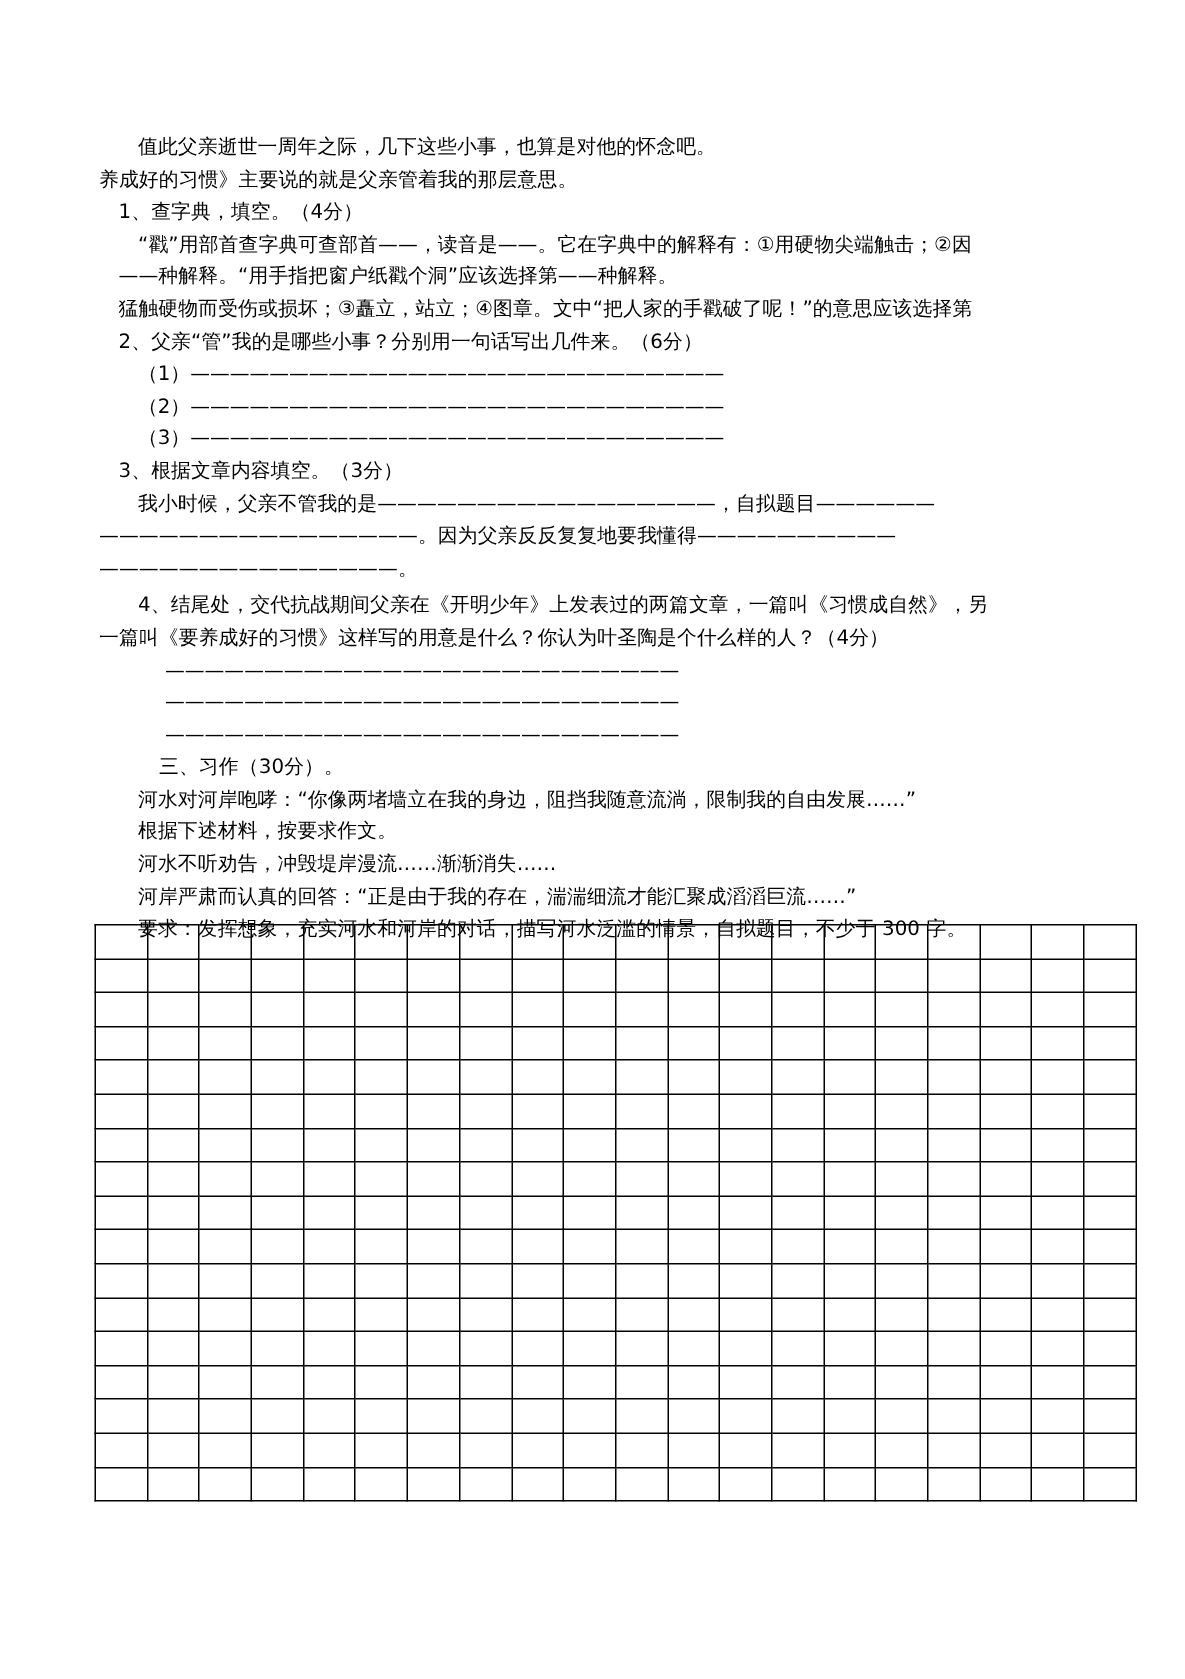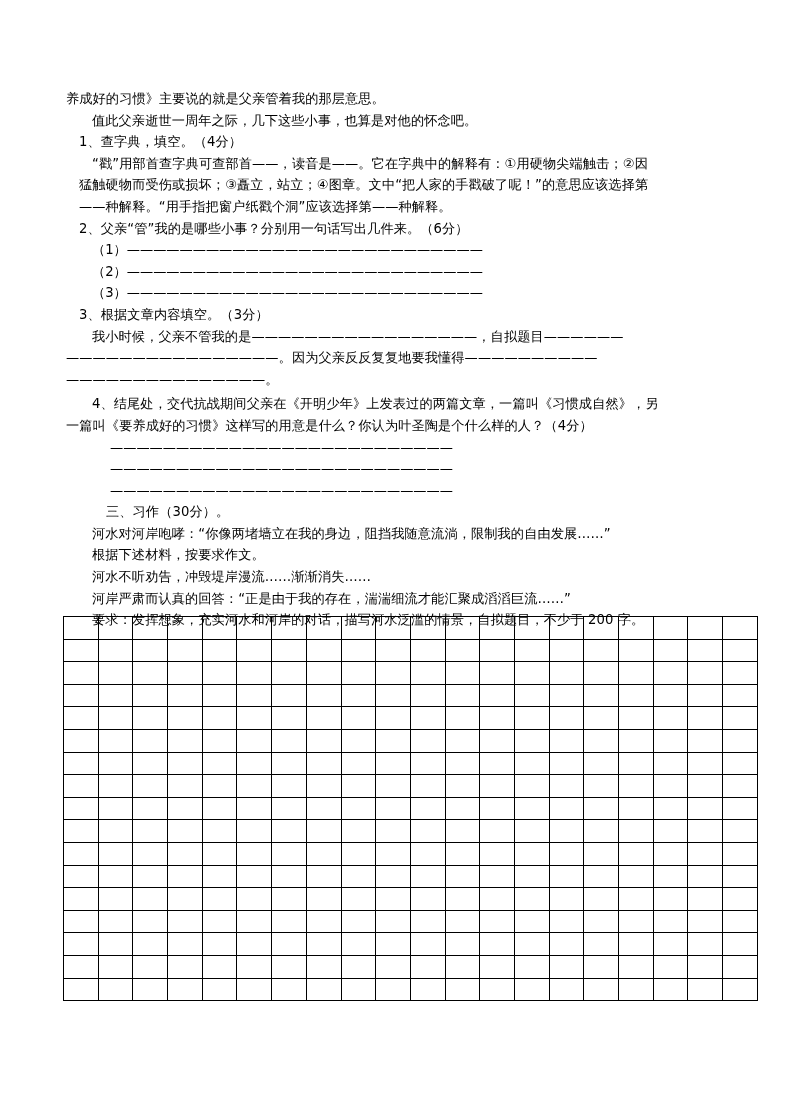--- a/index.html
+++ b/index.html
@@ -67,28 +67,28 @@
     height: 21.6px;
     border: 1px solid #000000;
     padding: 0;
   }
 </style>
 </head>
 <body>
 
 <div class="page">
 
+  <div class="line ind-2em">值此父亲逝世一周年之际，几下这些小事，也算是对他的怀念吧。</div>
+
   <div class="line">养成好的习惯》主要说的就是父亲管着我的那层意思。</div>
-
-  <div class="line ind-2em">值此父亲逝世一周年之际，几下这些小事，也算是对他的怀念吧。</div>
 
   <div class="line ind-1em">1、查字典，填空。（4分）</div>
   <div class="line ind-2em">“戳”用部首查字典可查部首——，读音是——。它在字典中的解释有：①用硬物尖端触击；②因</div>
+  <div class="line ind-1em">——种解释。“用手指把窗户纸戳个洞”应该选择第——种解释。</div>
   <div class="line ind-1em">猛触硬物而受伤或损坏；③矗立，站立；④图章。文中“把人家的手戳破了呢！”的意思应该选择第</div>
-  <div class="line ind-1em">——种解释。“用手指把窗户纸戳个洞”应该选择第——种解释。</div>
 
   <div class="line ind-1em">2、父亲“管”我的是哪些小事？分别用一句话写出几件来。（6分）</div>
 
   <div class="blank-row">
     <span class="label">（1）</span><span class="dashes">———————————————————————————</span>
   </div>
   <div class="blank-row">
     <span class="label">（2）</span><span class="dashes">———————————————————————————</span>
   </div>
   <div class="blank-row">
@@ -106,21 +106,21 @@
 
   <div class="dash-only">——————————————————————————</div>
   <div class="dash-only">——————————————————————————</div>
   <div class="dash-only">——————————————————————————</div>
 
   <div class="line ind-3em">三、习作（30分）。</div>
   <div class="line ind-2em">河水对河岸咆哮：“你像两堵墙立在我的身边，阻挡我随意流淌，限制我的自由发展……”</div>
   <div class="line ind-2em">根据下述材料，按要求作文。</div>
   <div class="line ind-2em">河水不听劝告，冲毁堤岸漫流……渐渐消失……</div>
   <div class="line ind-2em">河岸严肃而认真的回答：“正是由于我的存在，湍湍细流才能汇聚成滔滔巨流……”</div>
-  <div class="line ind-2em">要求：发挥想象，充实河水和河岸的对话，描写河水泛滥的情景，自拟题目，不少于 200 字。</div>
+  <div class="line ind-2em">要求：发挥想象，充实河水和河岸的对话，描写河水泛滥的情景，自拟题目，不少于 300 字。</div>
 
   <div class="grid-wrap">
     <table class="writing-grid">
       <tbody>
           <tr>
             <td style="width: 33.7px; height: 21.6px; border-color: rgb(0, 0, 0);"></td>
             <td style="width: 33.7px; height: 21.6px; border-color: rgb(0, 0, 0);"></td>
             <td style="width: 33.7px; height: 21.6px; border-color: rgb(0, 0, 0);"></td>
             <td style="width: 33.7px; height: 21.6px; border-color: rgb(0, 0, 0);"></td>
             <td style="width: 33.7px; height: 21.6px; border-color: rgb(0, 0, 0);"></td>

